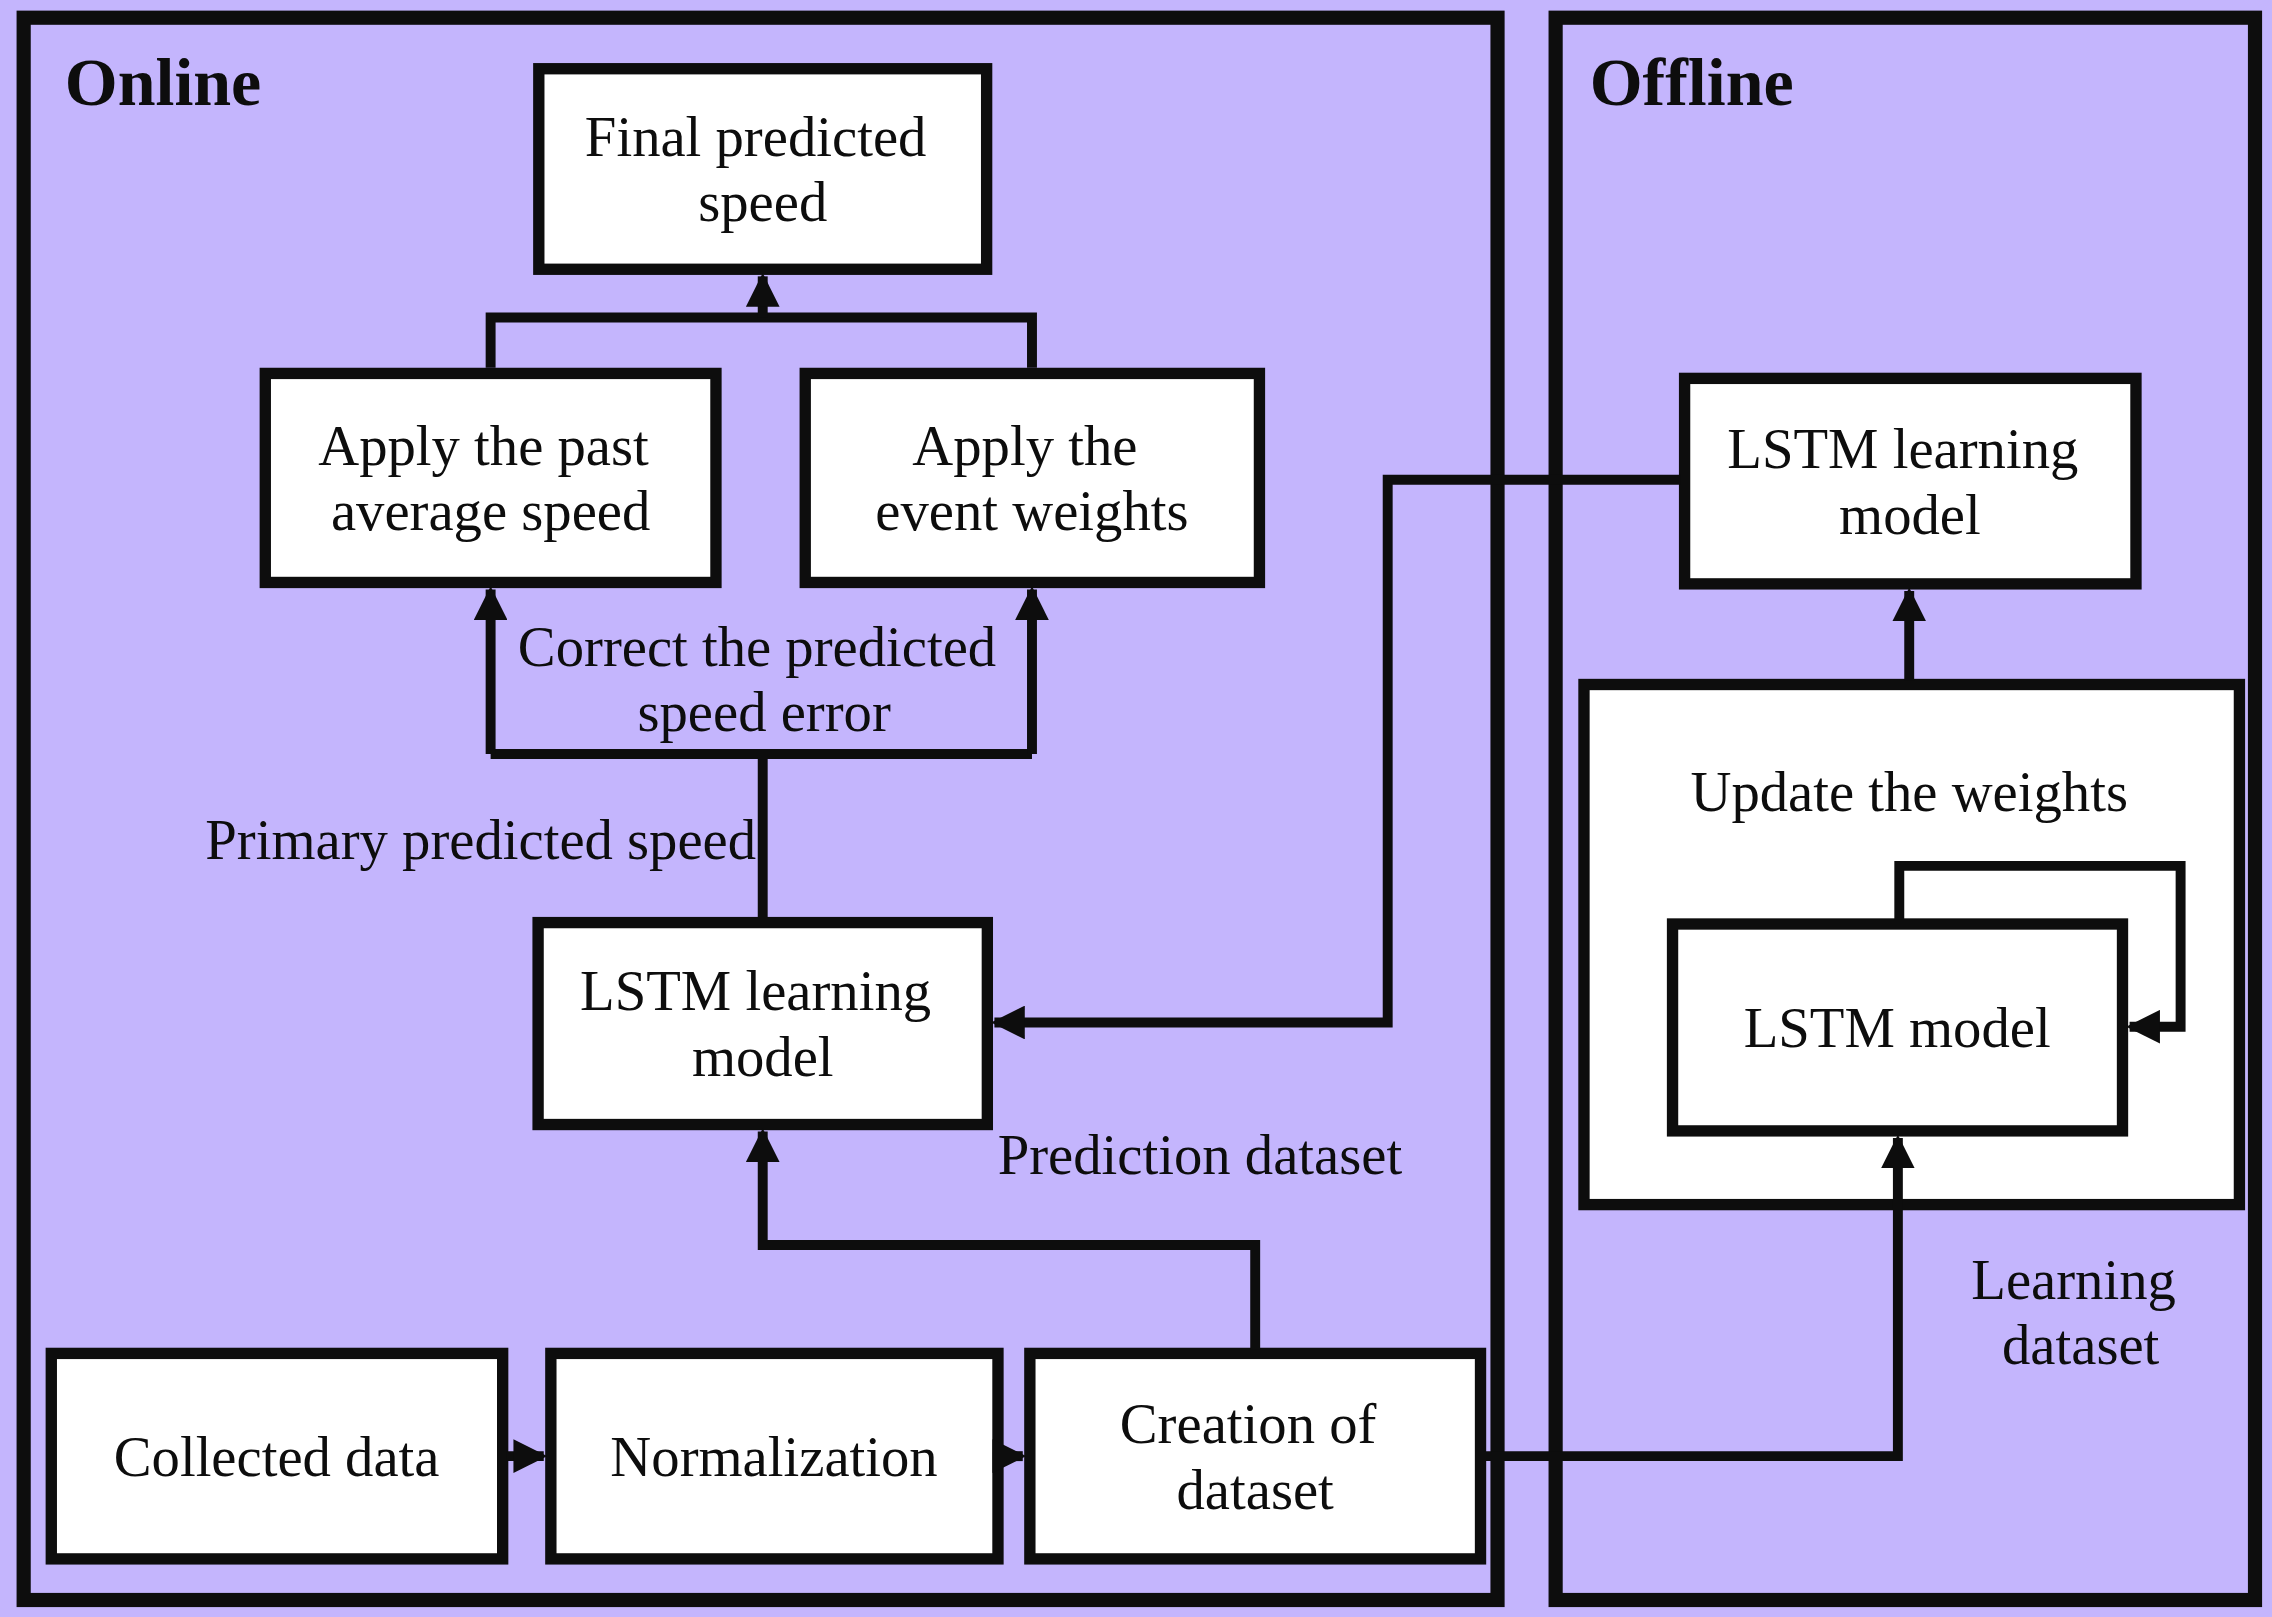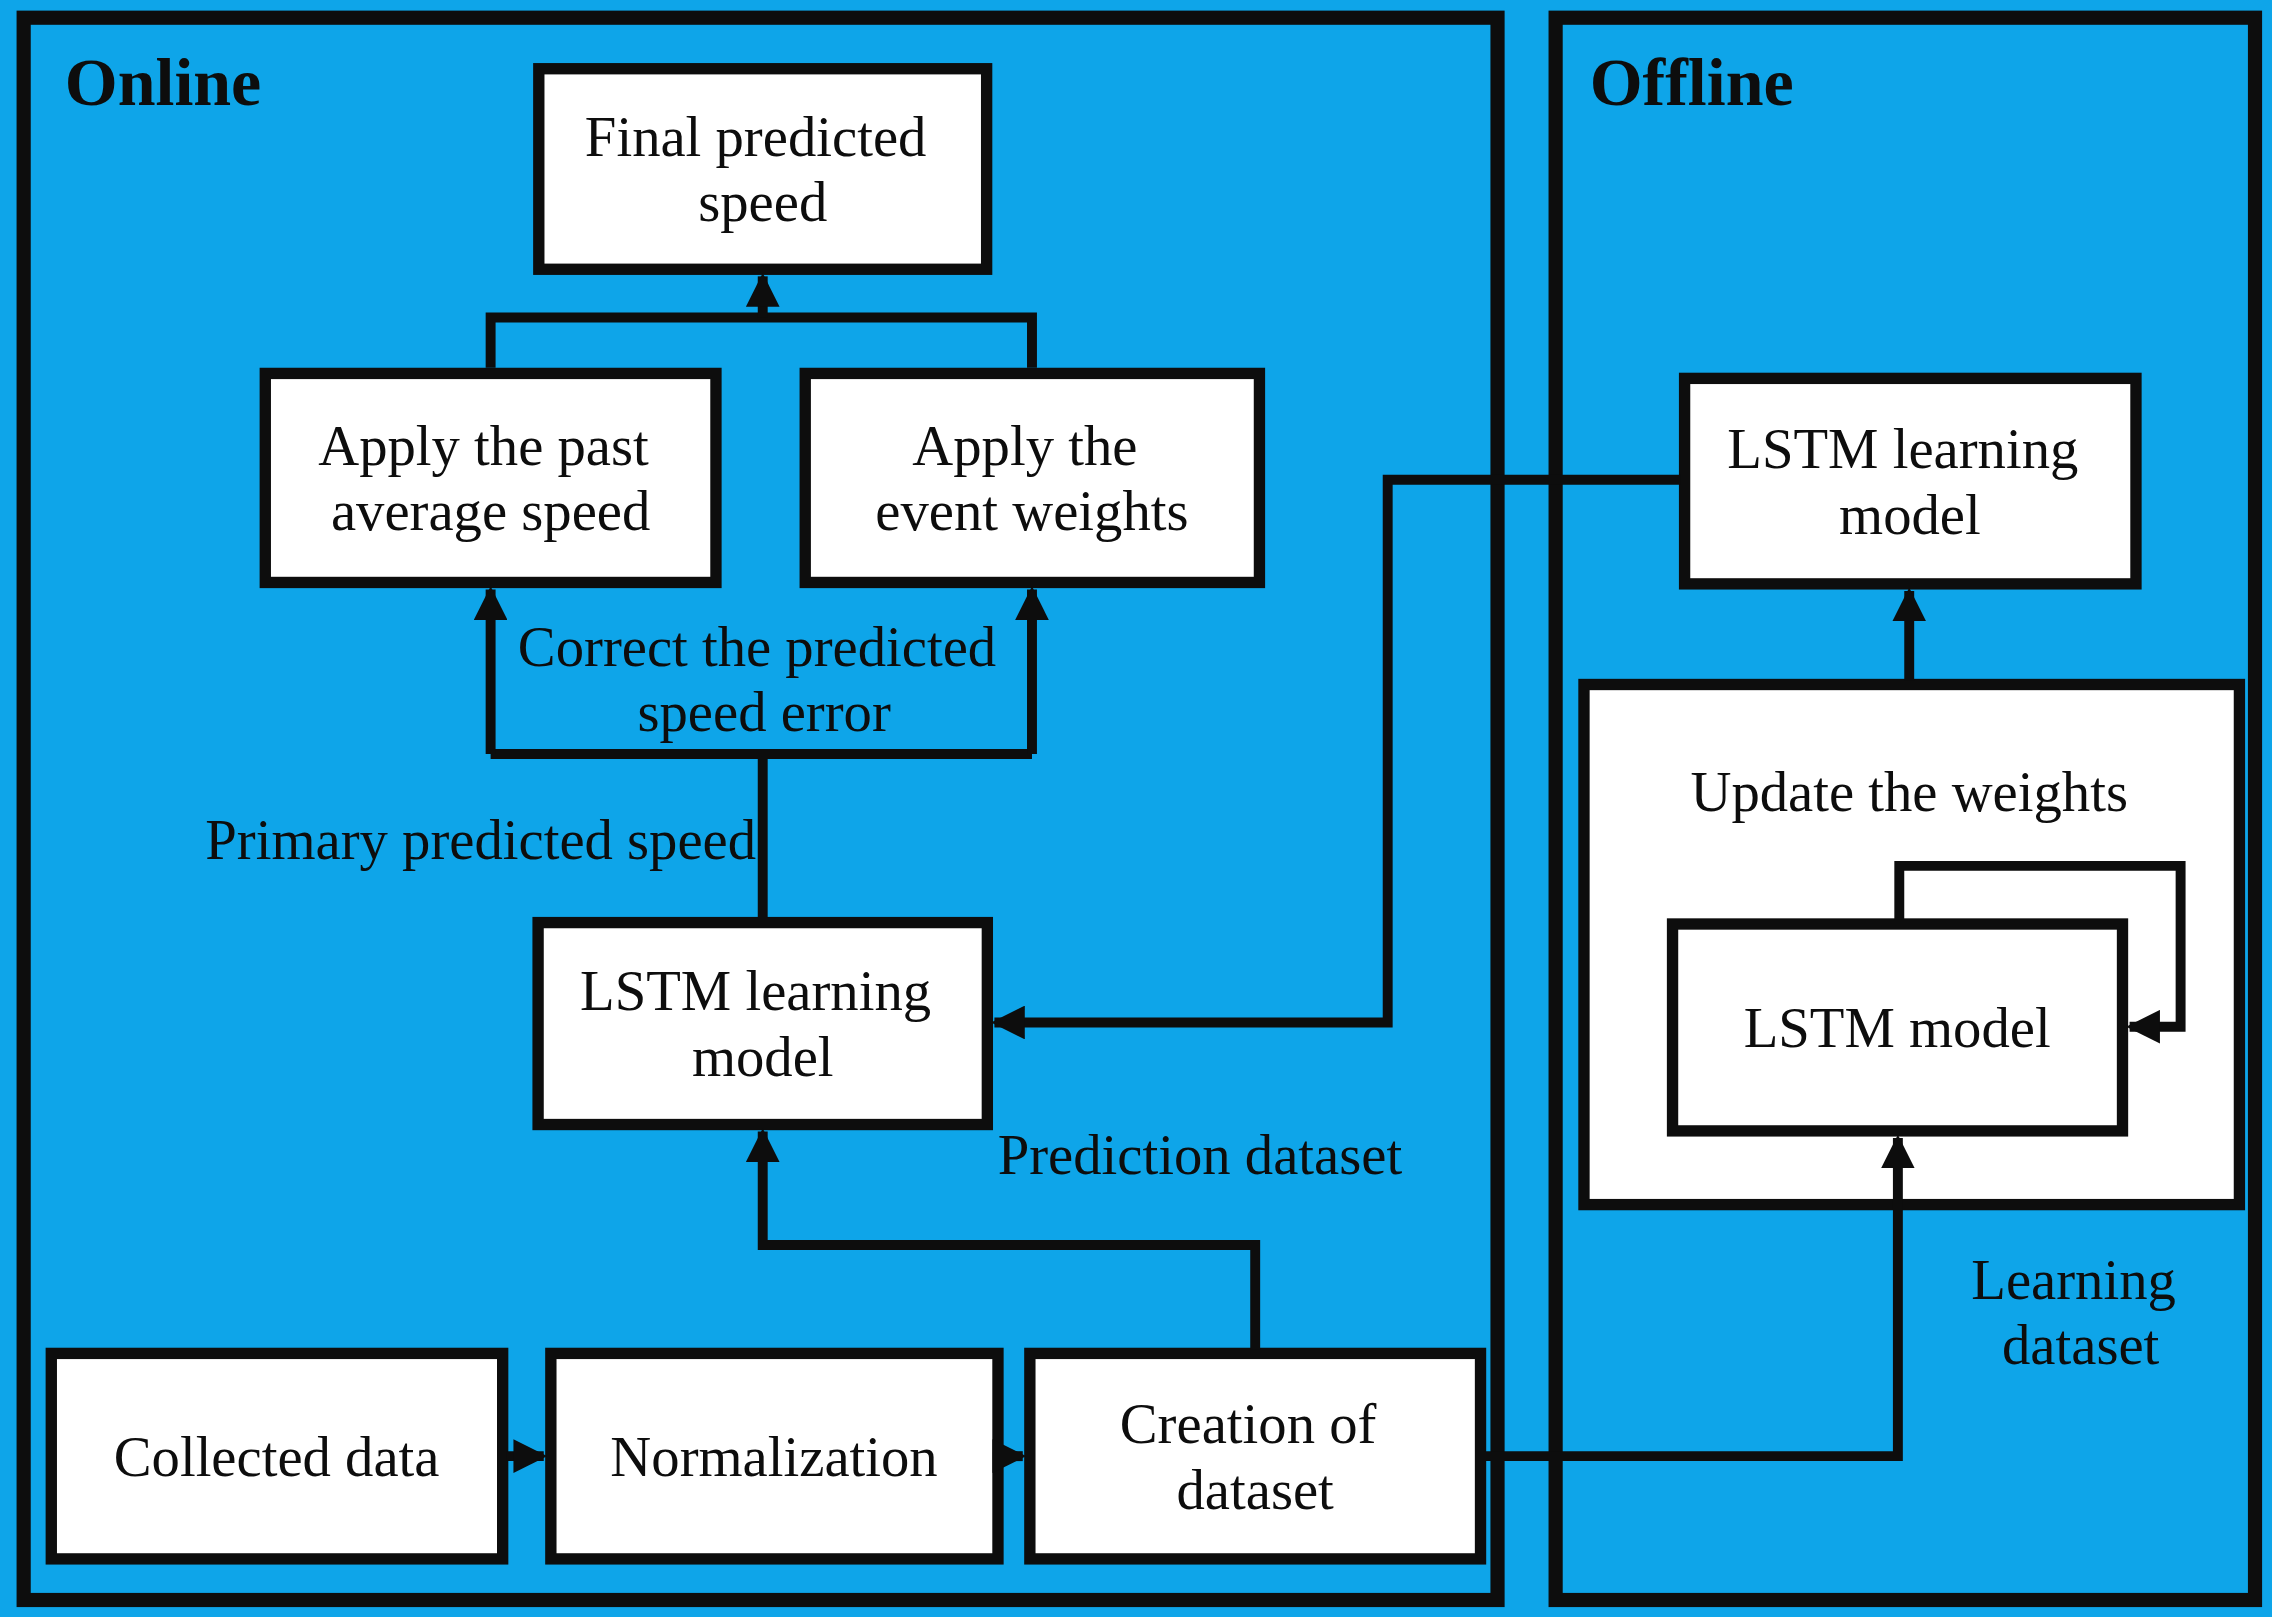--- a/index.html
+++ b/index.html
@@ -4,21 +4,21 @@
 <style>
   html, body {
     margin: 0;
     padding: 0;
     background: #ffffff;
   }
   .canvas {
     position: relative;
     width: 2273px;
     height: 1617px;
-    background: #0ea5e9;
+    background: #c4b5fd;
     overflow: hidden;
   }
   svg { display: block; width: 2273px; height: 1617px; }
   .region {
     fill: none;
     stroke: #0d0d0d;
     stroke-width: 20;
   }
   .node {
     fill: #ffffff;

